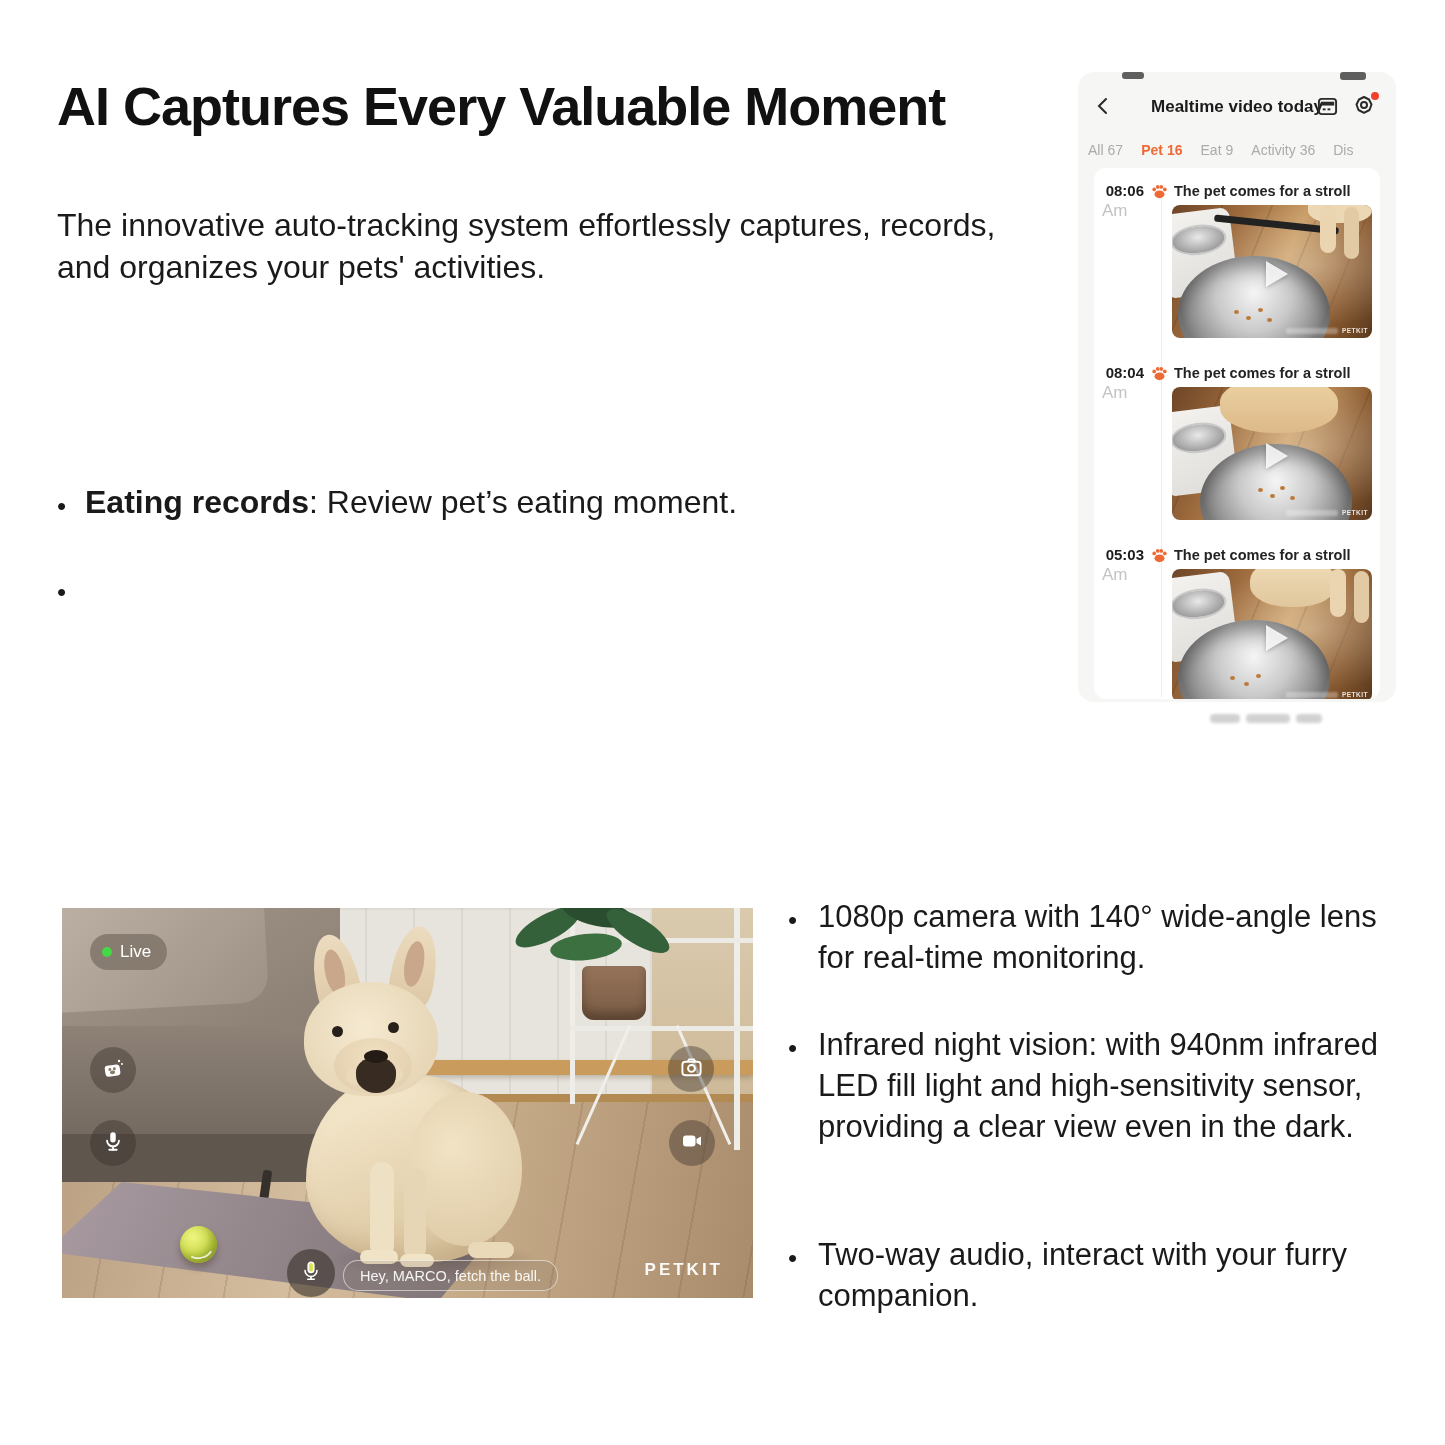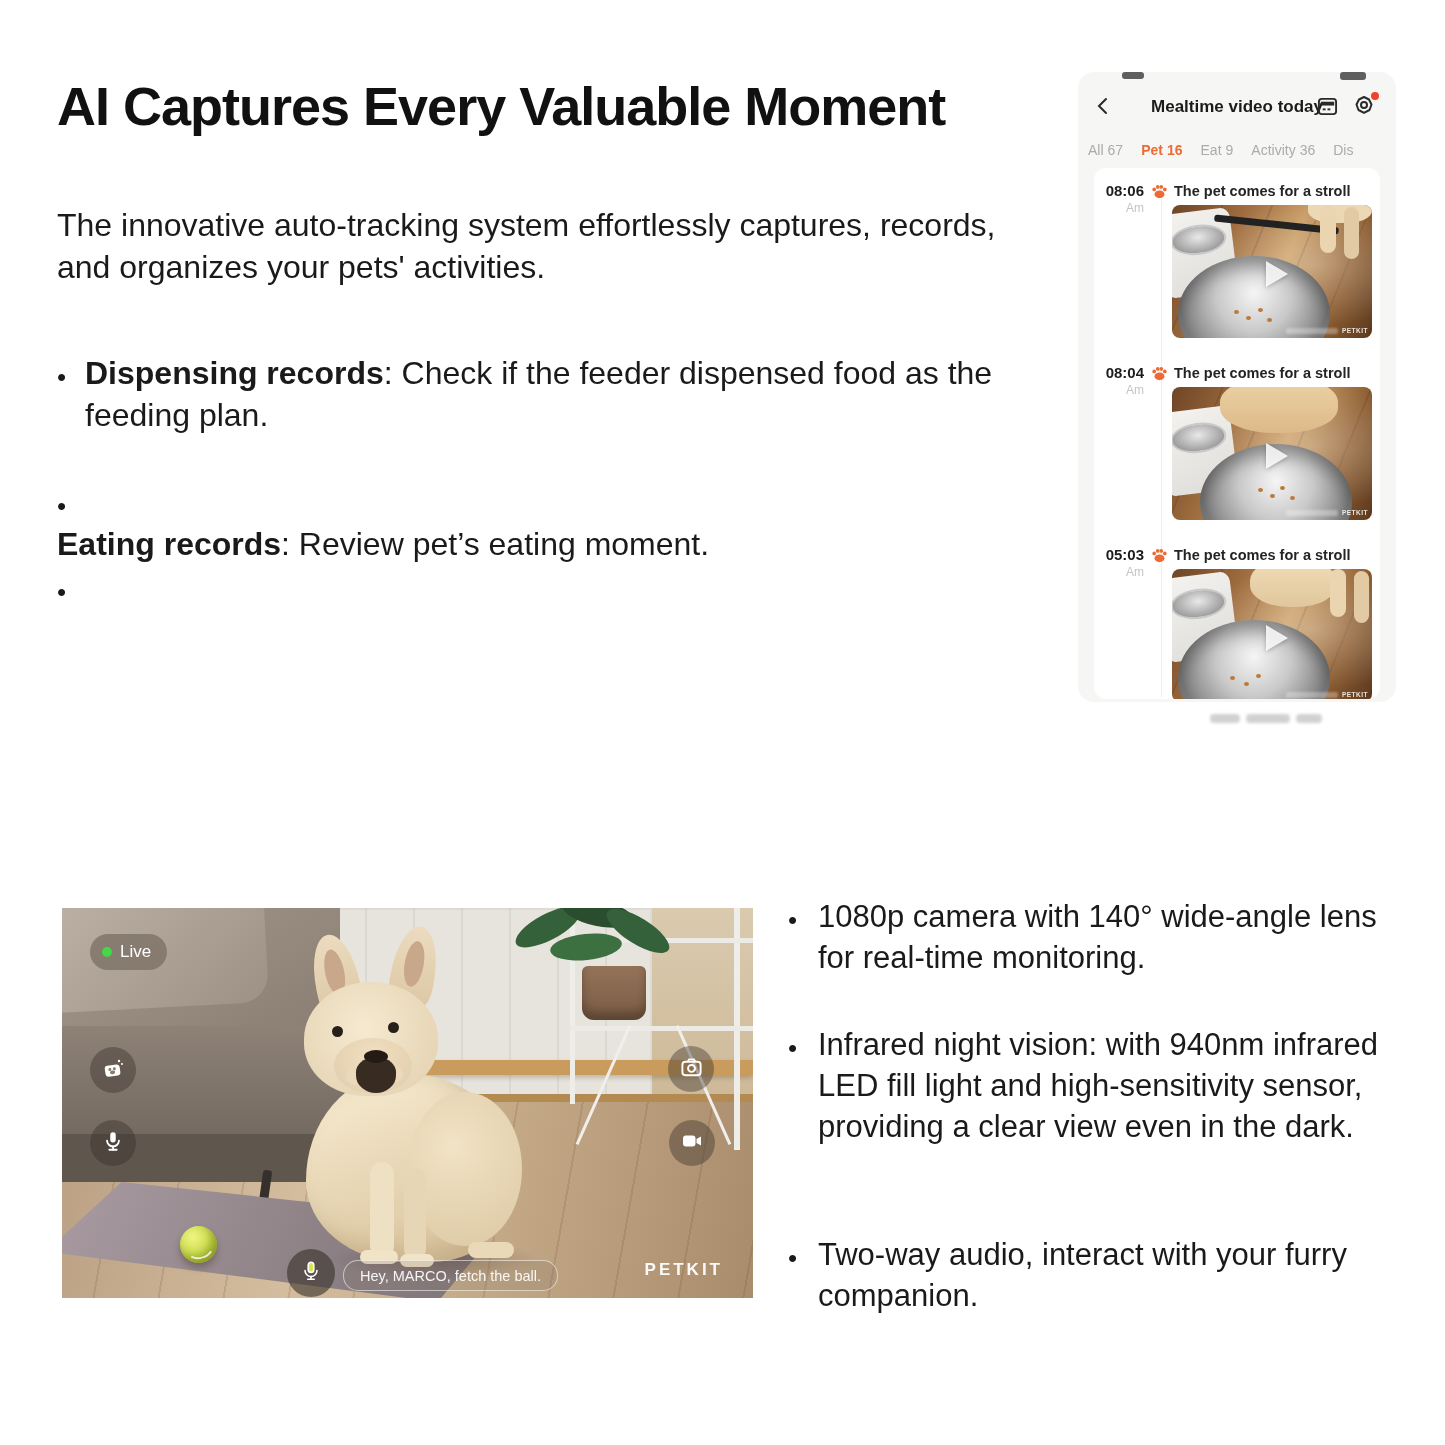--- a/index.html
+++ b/index.html
@@ -7,21 +7,21 @@
           font-family:"Liberation Sans", sans-serif;color:#161616;}
   .abs{position:absolute;}
 
   
   .h1{left:57px;top:75px;font-size:54px;font-weight:700;letter-spacing:-1px;color:#111;}
   .intro{left:57px;top:204px;width:940px;font-size:32px;line-height:1.32;color:#1a1a1a;}
   .bullet{display:flex;font-size:32px;line-height:1.32;color:#1a1a1a;}
   .bullet .dot{flex:0 0 28px;}
   .bullet .dot::before{content:"•";font-size:26px;position:relative;top:2px;}
   .b1a{left:57px;top:352px;width:1005px;}
-  .b1b{left:57px;top:481px;width:1005px;flex-direction:column;}
+  .b1b{left:57px;top:481px;width:1005px;}
   .b1c{left:57px;top:567px;width:1005px;}
   .bl{font-weight:700;}
   .h2{left:65px;top:800px;font-size:51px;font-weight:700;letter-spacing:-0.5px;color:#111;}
   .b2a{left:788px;top:897px;width:612px;font-size:31px;}
   .b2b{left:788px;top:1025px;width:612px;font-size:31px;}
   .b2c{left:788px;top:1235px;width:612px;font-size:31px;}
   .bullet2 .dot{flex:0 0 30px;}
 
   
   .phone{left:1078px;top:72px;width:318px;height:630px;background:#f6f6f5;border-radius:16px;overflow:hidden;}
@@ -32,21 +32,21 @@
   .ph-gear{position:absolute;right:20px;top:22px;width:24px;height:24px;}
   .reddot{position:absolute;right:17px;top:20px;width:8px;height:8px;border-radius:50%;background:#F2402E;}
   .ph-tabs{position:absolute;left:10px;right:2px;top:70px;display:flex;gap:18px;white-space:nowrap;
            font-size:14px;color:#ababab;overflow:hidden;}
   .tab{display:inline-flex;gap:4px;}
   .tab.active{color:#ED6A35;font-weight:700;}
   .ph-card{position:absolute;left:16px;top:96px;width:286px;height:531px;background:#fff;border-radius:12px;overflow:hidden;}
   .timeline{position:absolute;left:67px;top:24px;width:1px;height:505px;background:#ededed;}
   .entry{position:absolute;left:0;width:286px;height:182px;}
   .e-time{position:absolute;left:8px;top:0;width:42px;text-align:right;font-size:15px;font-weight:700;color:#1c1c1c;}
-  .e-am{position:absolute;left:8px;top:19px;width:42px;text-align:right;font-size:12px;color:#c4c4c4;}
+  .e-am{position:absolute;left:8px;top:19px;width:42px;font-size:17px;color:#c4c4c4;}
   .e-paw{position:absolute;left:57px;top:1px;width:17px;height:17px;}
   .e-title{position:absolute;left:80px;top:1px;font-size:14.5px;font-weight:700;color:#242424;}
   .thumb{position:absolute;left:78px;top:23px;width:200px;height:133px;border-radius:8px;overflow:hidden;
          background:linear-gradient(112deg,#6e4526 0%,#9c6a3d 28%,#c79a63 54%,#8a5a30 80%,#5c3a1e 100%);}
   .planks{position:absolute;inset:0;background:repeating-linear-gradient(112deg,rgba(70,40,20,.18) 0 2px,transparent 2px 46px);}
   .sheen{position:absolute;inset:0;background:radial-gradient(ellipse at 70% 45%,rgba(255,245,225,.35),transparent 60%);}
   .feeder{position:absolute;left:-10px;top:6px;width:72px;height:84px;background:linear-gradient(160deg,#f4f3f0,#dddcd8);
           border-radius:10px;transform:rotate(-7deg);}
   .sbowl{position:absolute;left:10px;top:14px;width:52px;height:26px;border-radius:50%;
          background:radial-gradient(ellipse at 50% 40%,#e9e9e9,#9a9a9a 75%);border:2px solid #c9c9c9;}
@@ -140,24 +140,20 @@
         letter-spacing:3px;}
 </style>
 </head>
 <body>
 
 <div id="canvas">
 
   <div class="abs h1">AI Captures Every Valuable Moment</div>
   <div class="abs intro">The innovative auto-tracking system effortlessly captures, records, and organizes your pets' activities.</div>
 
-  <div class="abs bullet b1a">
-    <span class="dot"></span>
-    <span><span class="bl">Dispensing records</span><span>: Check if the feeder dispensed food as the feeding plan.</span></span>
-  </div>
   <div class="abs bullet b1b">
     <span class="dot"></span>
     <span><span class="bl">Eating records</span><span>: Review pet’s eating moment.</span></span>
   </div>
   <div class="abs bullet b1c">
     <span class="dot"></span>
   </div>
 
   <div class="abs phone">
     <div class="smudge" style="left:44px;top:0;width:22px;height:7px;"></div>

